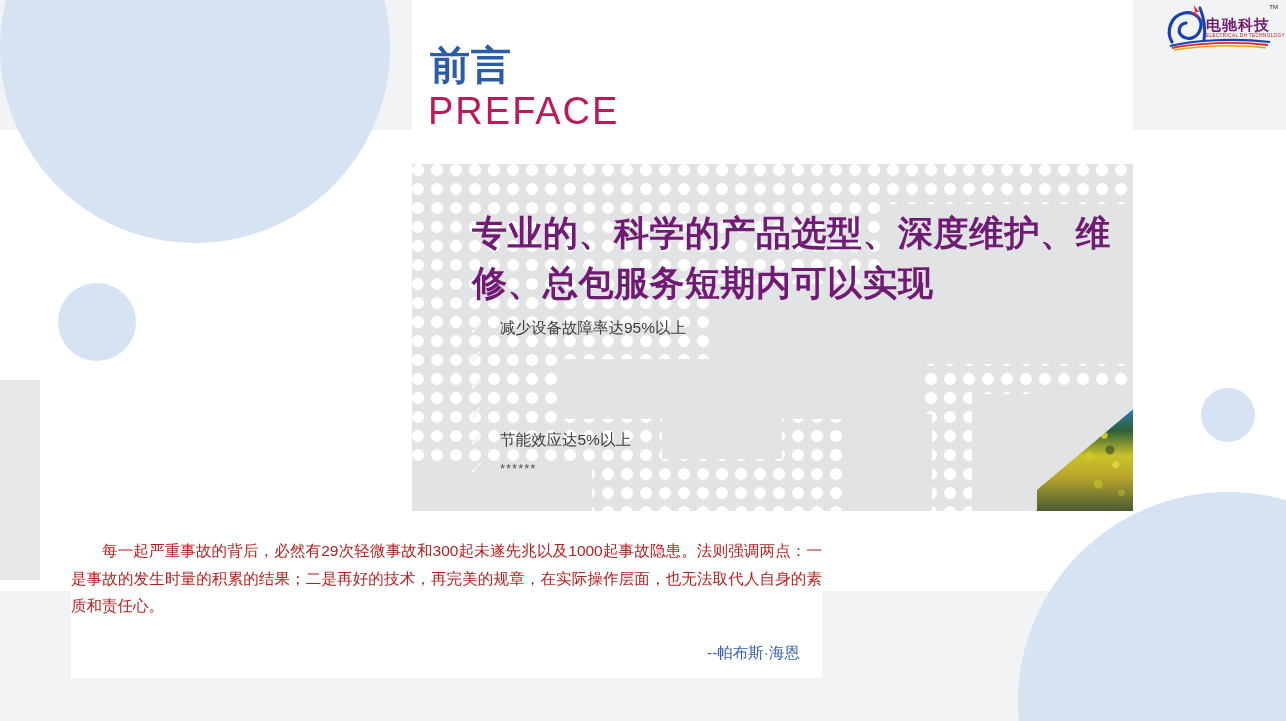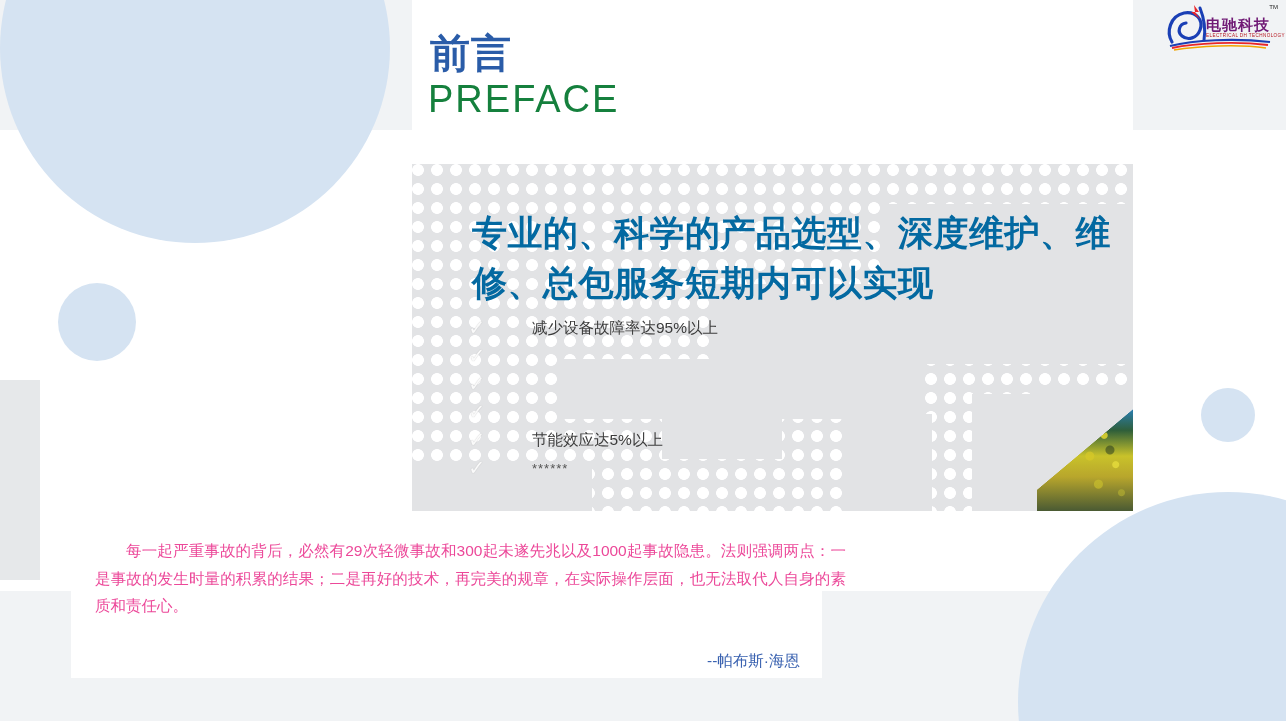--- a/index.html
+++ b/index.html
@@ -42,34 +42,34 @@
     border-radius: 50%;
     background: #d5e3f2;
   }
   .circle-big-tl   { left: 0px;   top: -147px; width: 390px; height: 390px; }
   .circle-small-l  { left: 58px;  top: 283px;  width: 78px;  height: 78px;  }
   .circle-small-r  { left: 1201px; top: 388px; width: 54px;  height: 54px;  }
   .circle-big-br   { left: 1018px; top: 492px; width: 420px; height: 420px; }
 
   
   .header-card {
-    position: absolute; left: 412px; top: 17px;
+    position: absolute; left: 412px; top: 29px;
     width: 721px; height: 118px;
     background: #ffffff;
   }
   .header-title-cn {
     position: absolute; left: 18px; top: 14px;
     font-size: 40px; font-weight: bold;
     color: #2a5ca8; letter-spacing: 1px;
     line-height: 1.1;
   }
   .header-title-en {
     position: absolute; left: 16px; top: 62px;
     font-size: 38px; font-weight: 300;
-    color: #15803d; letter-spacing: 2px;
+    color: #be185d; letter-spacing: 2px;
     line-height: 1.1;
   }
 
   
   .logo-wrap {
     position: absolute; left: 1164px; top: 2px;
     width: 118px; height: 52px;
   }
   .logo-tm {
     position: absolute; right: 4px; top: 2px;
@@ -133,64 +133,63 @@
       radial-gradient(circle at 76% 50%, rgba(30,50,30,0.5) 4px, rgba(0,0,0,0) 5px);
     mask-image: linear-gradient(140deg, rgba(0,0,0,0) 49.8%, #000 50%);
     -webkit-mask-image: linear-gradient(140deg, rgba(0,0,0,0) 49.8%, #000 50%);
   }
 
   
   .panel-heading {
     position: absolute; left: 60px; top: 44px;
     width: 665px;
     font-size: 35px; font-weight: bold;
-    color: #0369a1; line-height: 1.42;
+    color: #701a75; line-height: 1.42;
     letter-spacing: 0.5px;
   }
   .check-list {
     position: absolute; left: 56px; top: 150px;
     list-style: none;
   }
   .check-item {
     display: flex; align-items: center;
     height: 28px;
     color: #3c3c3c;
     font-size: 15.5px;
   }
   .check-mark {
     width: 32px;
     color: #fafafa;
     font-size: 21px;
     font-weight: 300;
     text-align: left;
     text-shadow: 0 0 1px rgba(120,120,120,0.45);
   }
-  .check-text { white-space: nowrap; margin-left: 32px; }
+  .check-text { white-space: nowrap; }
   .check-item.stars .check-text {
     font-size: 13px; letter-spacing: 1px; color: #555;
   }
 
   
   .quote-card {
     position: absolute; left: 71px; top: 527px;
     width: 751px; height: 151px;
     background: #ffffff;
   }
   .quote-body {
     position: absolute; left: 0px; top: 10px;
     width: 751px;
     font-size: 15.5px;
-    color: #ec4899;
+    color: #b91c1c;
     line-height: 1.78;
     text-indent: 2em;
     text-align: justify;
-    margin-left: 24px;
   }
   .quote-author {
-    position: absolute; right: 22px; top: 124px;
+    position: absolute; right: 22px; top: 116px;
     font-size: 15.5px;
     color: #3a62b0;
   }
 </style>
 </head>
 <body>
 
 <div id="slide">
 
   <div class="band-top-left"></div>

